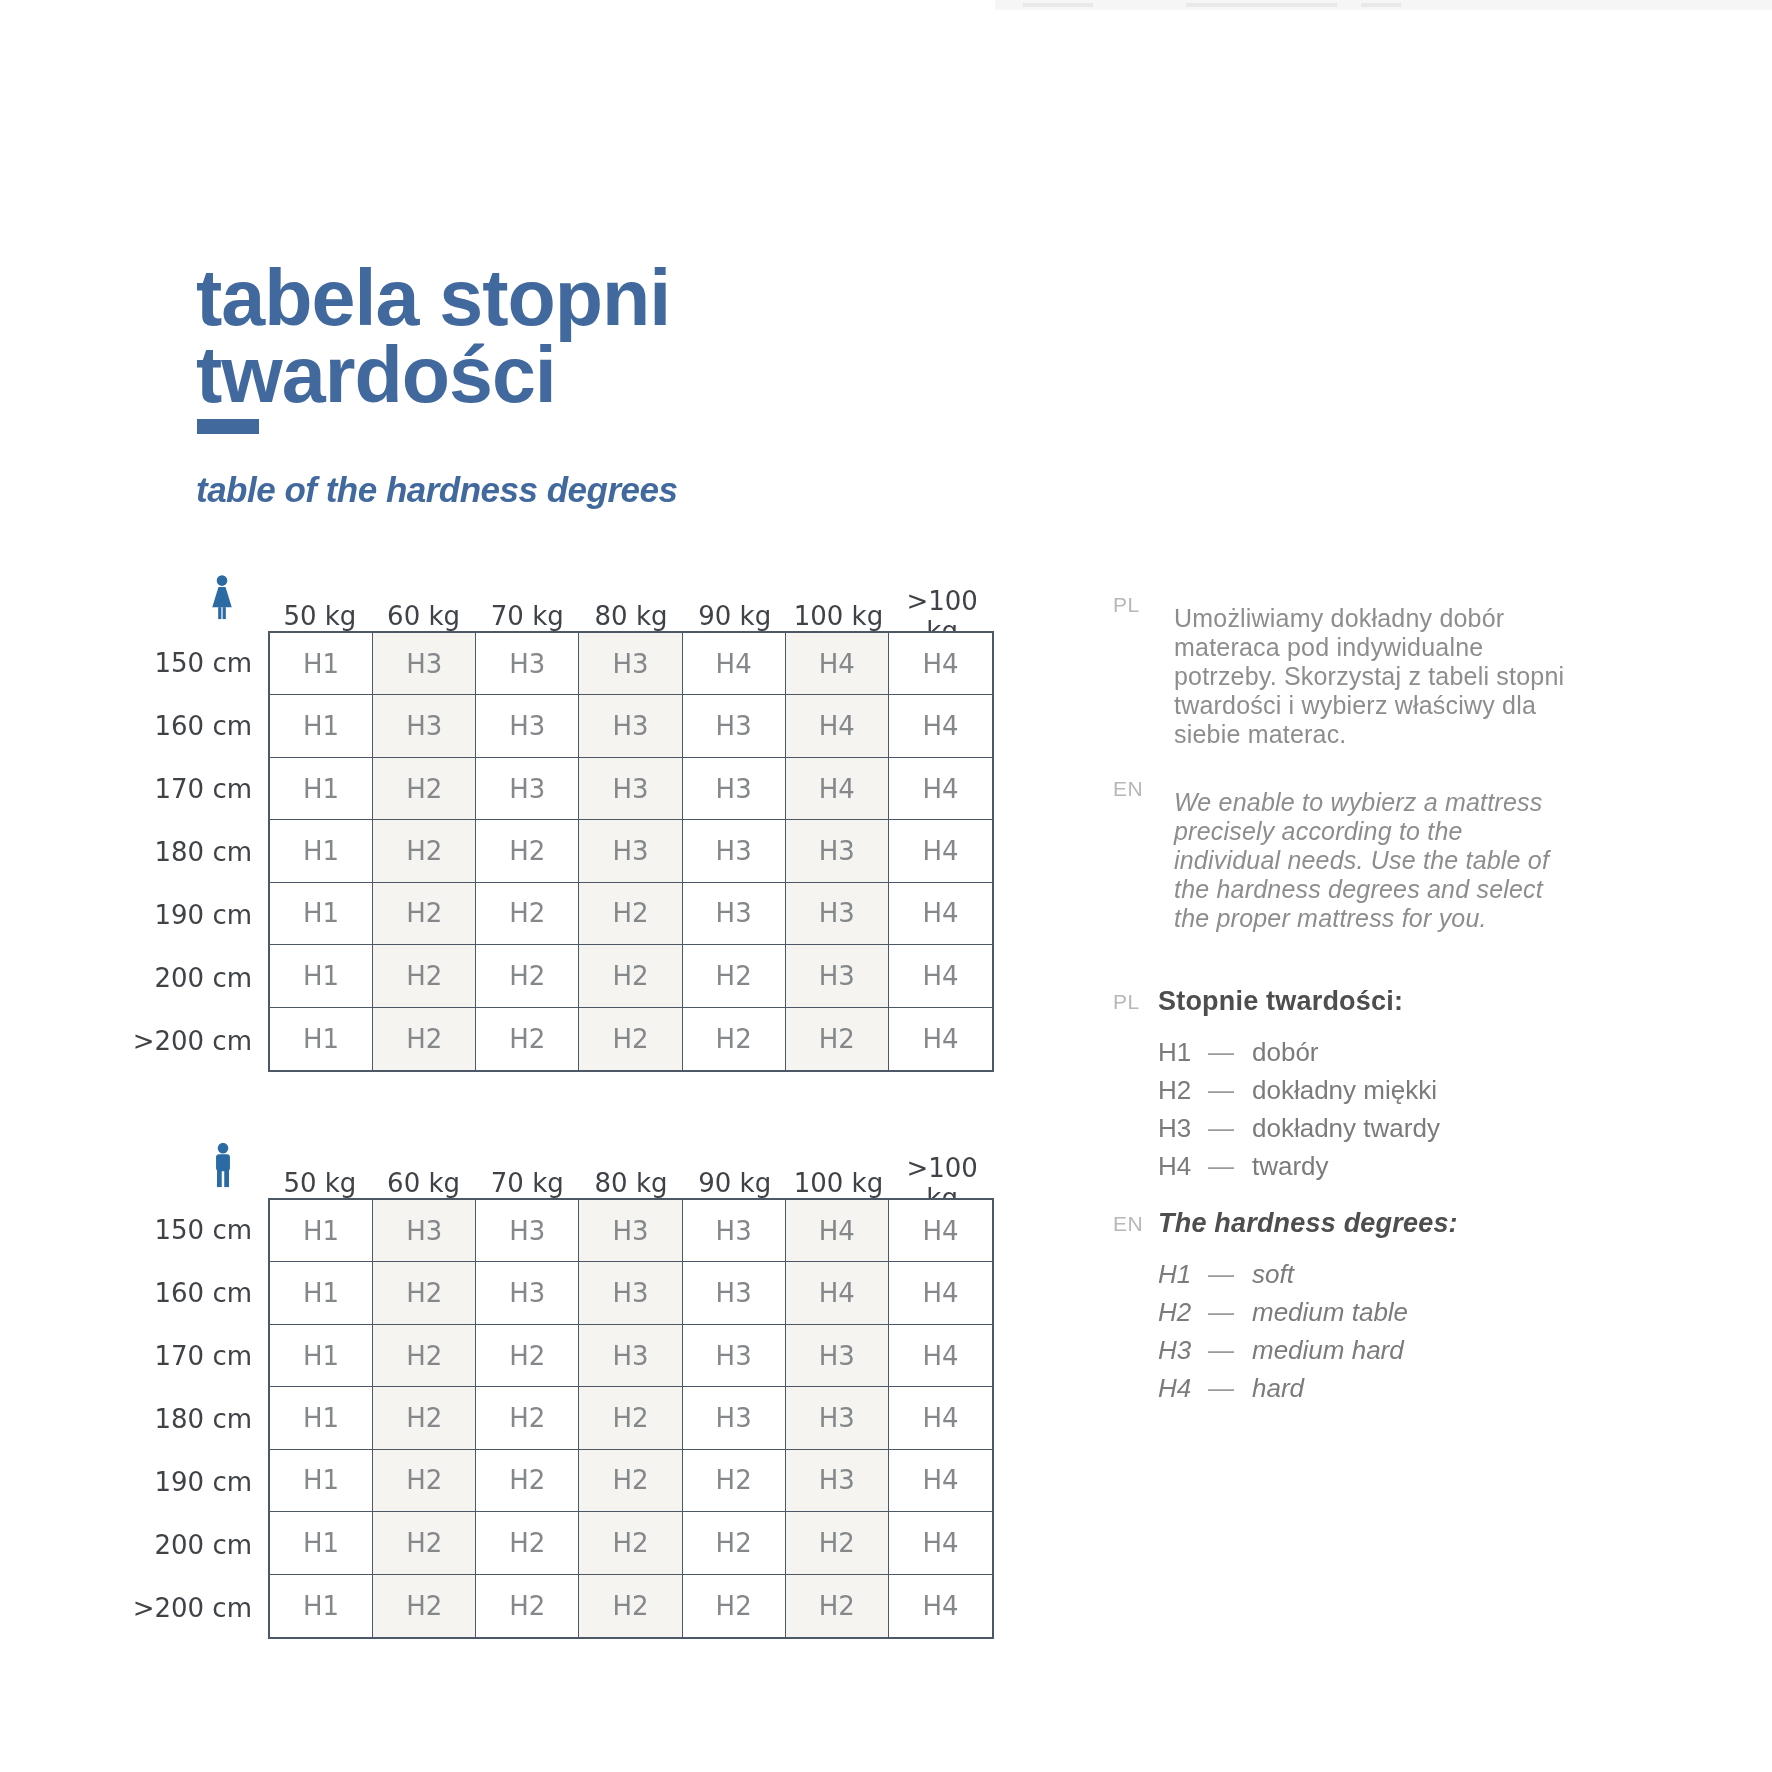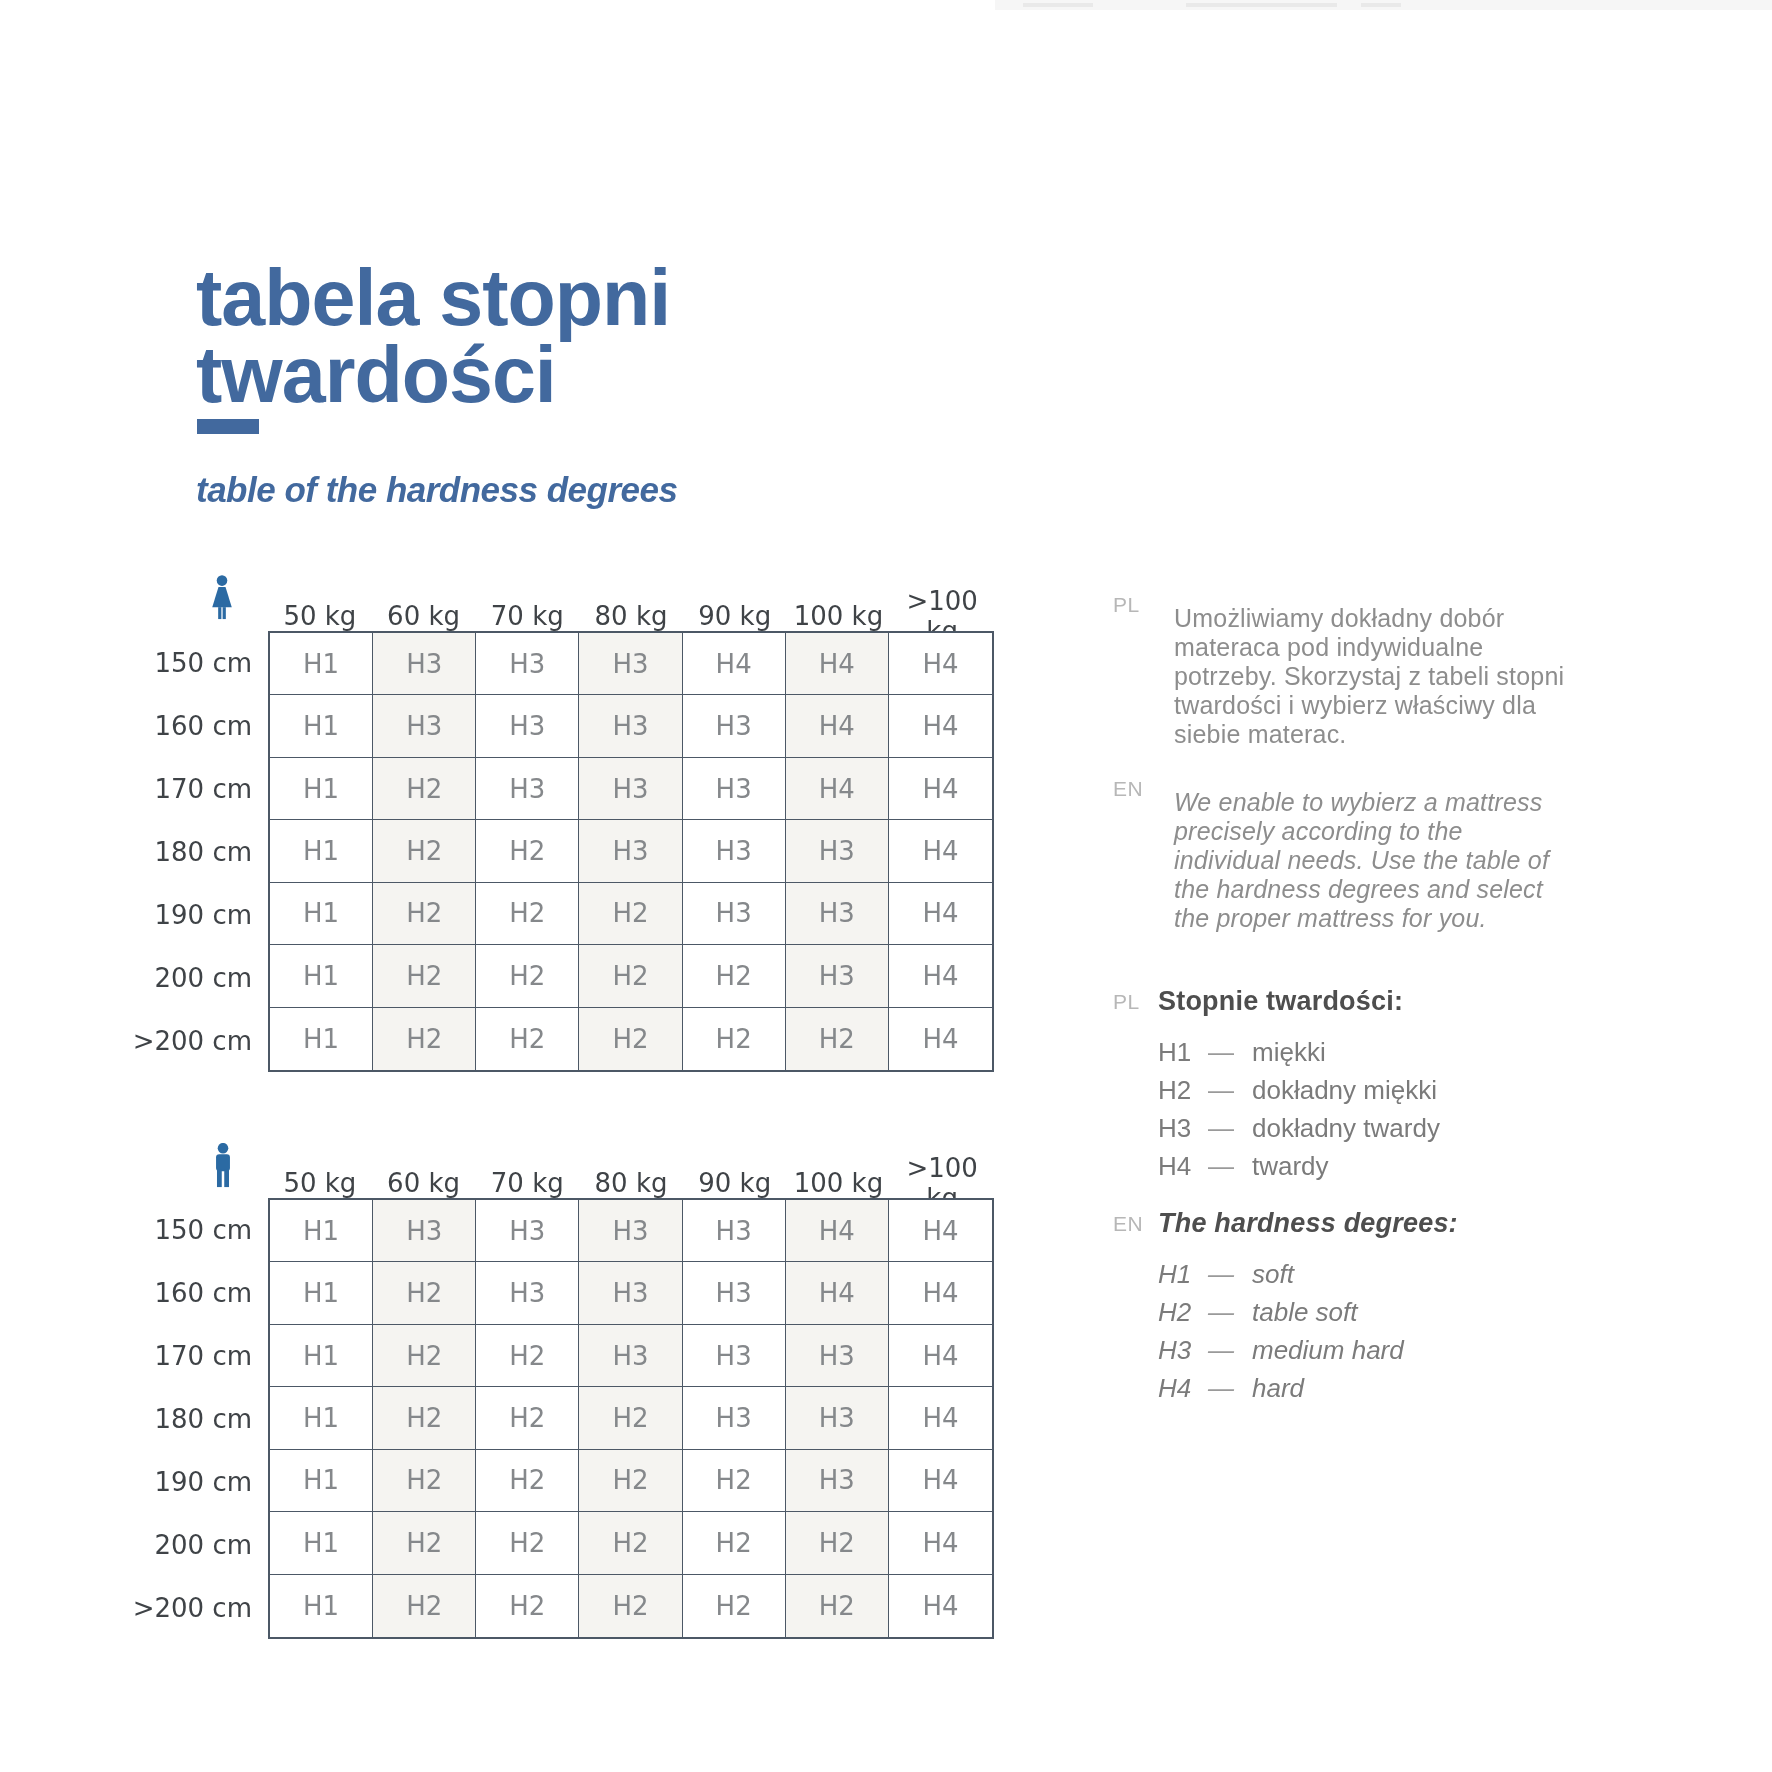--- a/index.html
+++ b/index.html
@@ -263,21 +263,21 @@
 
 <div class="legend" style="top:986px;">
   <div class="heading-row">
     <span class="lang">PL</span>
     <span class="heading">Stopnie twardości:</span>
   </div>
   <div class="items">
     <div class="item">
       <span class="code">H1</span>
       <span class="sep">—</span>
-      <span class="lbl">miękki</span>
+      <span class="lbl">dobór</span>
     </div>
     <div class="item">
       <span class="code">H2</span>
       <span class="sep">—</span>
       <span class="lbl">dokładny miękki</span>
     </div>
     <div class="item">
       <span class="code">H3</span>
       <span class="sep">—</span>
       <span class="lbl">dokładny twardy</span>
@@ -297,21 +297,21 @@
   </div>
   <div class="items">
     <div class="item">
       <span class="code">H1</span>
       <span class="sep">—</span>
       <span class="lbl">soft</span>
     </div>
     <div class="item">
       <span class="code">H2</span>
       <span class="sep">—</span>
-      <span class="lbl">table soft</span>
+      <span class="lbl">medium table</span>
     </div>
     <div class="item">
       <span class="code">H3</span>
       <span class="sep">—</span>
       <span class="lbl">medium hard</span>
     </div>
     <div class="item">
       <span class="code">H4</span>
       <span class="sep">—</span>
       <span class="lbl">hard</span>

